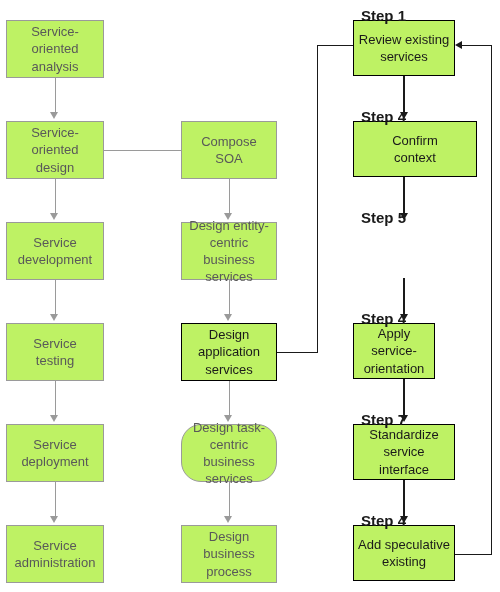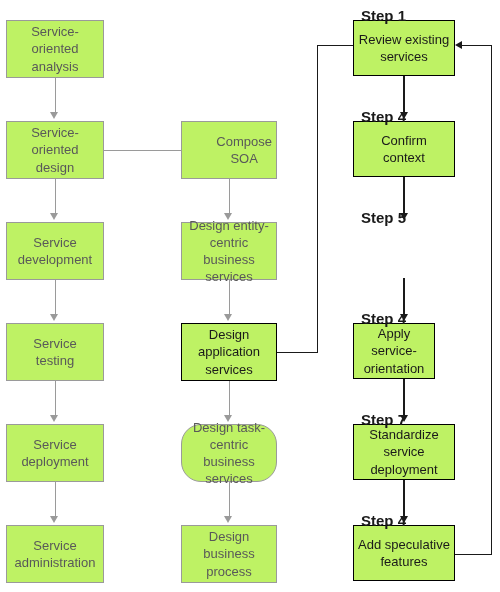--- a/index.html
+++ b/index.html
@@ -122,21 +122,21 @@
   <div class="seg" style="left:54.5px; top:482px; width:1px; height:36px;"></div>
   <div class="arrow down" style="left:50px; top:516px;"></div>
 
   <div class="node" style="left:6px; top:525px; width:98px; height:58px;">
     <span class="label">Service
 administration</span>
   </div>
 
   <div class="seg" style="left:104px; top:149.5px; width:77px; height:1px;"></div>
 
-  <div class="node" style="left:181px; top:121px; width:96px; height:58px;justify-content:flex-end;">
+  <div class="node" style="left:181px; top:121px; width:96px; height:58px;">
     <span class="label">Compose
 SOA</span>
   </div>
 
   <div class="seg" style="left:228.5px; top:179px; width:1px; height:36px;"></div>
   <div class="arrow down" style="left:224px; top:213px;"></div>
 
   <div class="node" style="left:181px; top:222px; width:96px; height:58px;">
     <span class="label">Design entity-
 centric business
@@ -177,21 +177,21 @@
   <div class="steplabel" style="left:361px; top:8px;">Step 1</div>
   <div class="node emphasis" style="left:353px; top:20px; width:102px; height:56px;">
     <span class="label">Review existing
 services</span>
   </div>
 
   <div class="seg dark" style="left:403.3px; top:76px; width:1.4px; height:39px;"></div>
   <div class="arrow down dark" style="left:399.5px; top:112px;"></div>
 
   <div class="steplabel" style="left:361px; top:109px;">Step 4</div>
-  <div class="node emphasis" style="left:353px; top:121px; width:102px; height:56px;">
+  <div class="node emphasis" style="left:353px; top:121px; width:124px; height:56px;">
     <span class="label">Confirm
 context</span>
   </div>
 
   <div class="seg dark" style="left:403.3px; top:177px; width:1.4px; height:39px;"></div>
   <div class="arrow down dark" style="left:399.5px; top:213px;"></div>
 
   <div class="steplabel" style="left:361px; top:210px;">Step 5</div>
 
   <div class="seg dark" style="left:403.3px; top:278px; width:1.4px; height:39px;"></div>
@@ -202,30 +202,30 @@
     <span class="label">Apply service-
 orientation</span>
   </div>
 
   <div class="seg dark" style="left:403.3px; top:379px; width:1.4px; height:39px;"></div>
   <div class="arrow down dark" style="left:399.5px; top:415px;"></div>
 
   <div class="steplabel" style="left:361px; top:412px;">Step 7</div>
   <div class="node emphasis" style="left:353px; top:424px; width:102px; height:56px;">
     <span class="label">Standardize
-service deployment</span>
+service interface</span>
   </div>
 
   <div class="seg dark" style="left:403.3px; top:480px; width:1.4px; height:39px;"></div>
   <div class="arrow down dark" style="left:399.5px; top:516px;"></div>
 
   <div class="steplabel" style="left:361px; top:513px;">Step 4</div>
   <div class="node emphasis" style="left:353px; top:525px; width:102px; height:56px;">
     <span class="label">Add speculative
-features</span>
+existing</span>
   </div>
 
   <div class="seg dark" style="left:455px; top:553.5px; width:37px; height:1.4px;"></div>
   <div class="seg dark" style="left:490.6px; top:44.5px; width:1.4px; height:510px;"></div>
   <div class="seg dark" style="left:462px; top:44.5px; width:29px; height:1.4px;"></div>
   <div class="arrow left" style="left:455px; top:40.7px;"></div>
 
 </div>
 
 </body></html>

